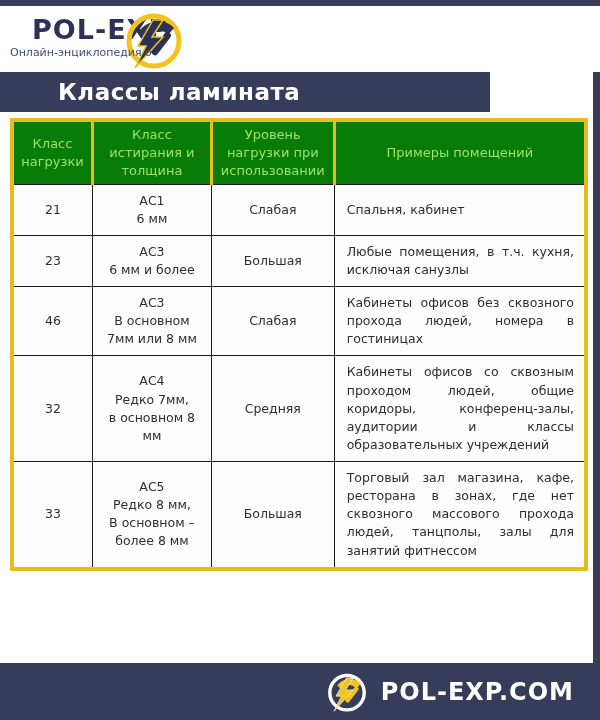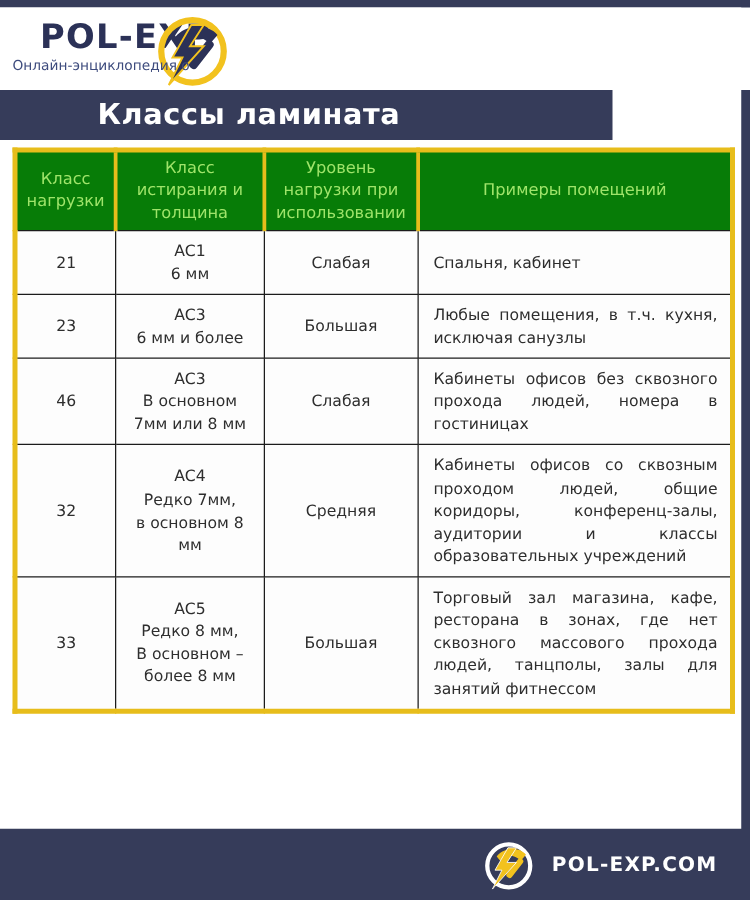--- a/index.html
+++ b/index.html
@@ -29,21 +29,21 @@
     position:absolute;left:10px;top:40px;
     font-size:11px;line-height:1.22;color:var(--tagline);text-align:right;
   }
 
   
   .title-bar{
     position:absolute;left:0;top:72px;width:490px;height:40px;
     background:var(--navy);display:flex;align-items:center;
   }
   .title-bar span{
-    padding-left:78px;color:#fff;font-size:23px;font-weight:bold;letter-spacing:.5px;
+    padding-left:58px;color:#fff;font-size:23px;font-weight:bold;letter-spacing:.5px;
   }
 
   
   .table-wrap{position:absolute;left:10px;top:118px;width:578px;}
   table{
     border-collapse:collapse;width:578px;
     border:4px solid var(--gold);
     background:var(--row-bg);
     font-size:12.5px;color:var(--data-text);
   }
@@ -67,21 +67,21 @@
   td.center{text-align:center;white-space:pre-line;}
   td.examples{text-align:justify;padding-left:12px;padding-right:10px;}
   tr.data-row{height:46px;}
 
   
   .site-footer{
     position:absolute;left:0;top:663px;width:600px;height:57px;
     background:var(--navy);display:flex;align-items:center;justify-content:flex-end;
   }
   .footer-icon{width:44px;height:44px;margin-right:12px;}
-  .footer-text{color:#fff;font-size:16px;font-weight:bold;letter-spacing:1px;margin-right:26px;}
+  .footer-text{color:#fff;font-size:24px;font-weight:bold;letter-spacing:1px;margin-right:26px;}
 
   
   .i-navy{fill:var(--navy-text);}
   .i-gold{fill:var(--gold-bright);}
   .ring-gold{fill:none;stroke:var(--gold-bright);stroke-width:5;}
   .ring-white{fill:none;stroke:#fff;stroke-width:5;}
   .bolt-dark{fill:var(--navy-text);stroke:var(--gold-bright);stroke-width:1.5;}
   .bolt-gold{fill:var(--gold-bright);stroke:#fff;stroke-width:1;}
 </style>
 </head>

